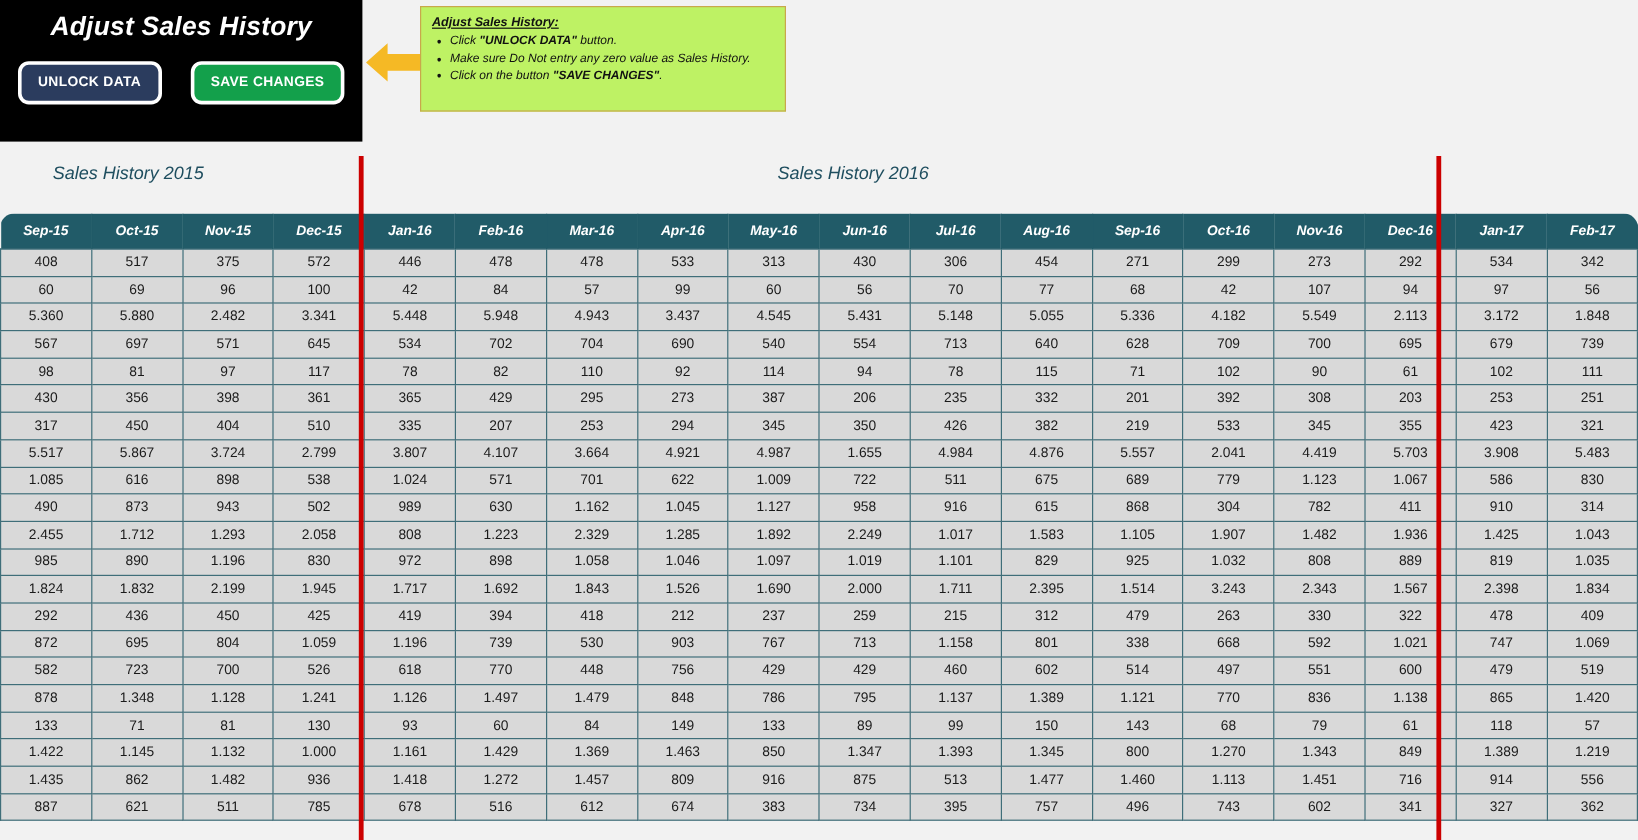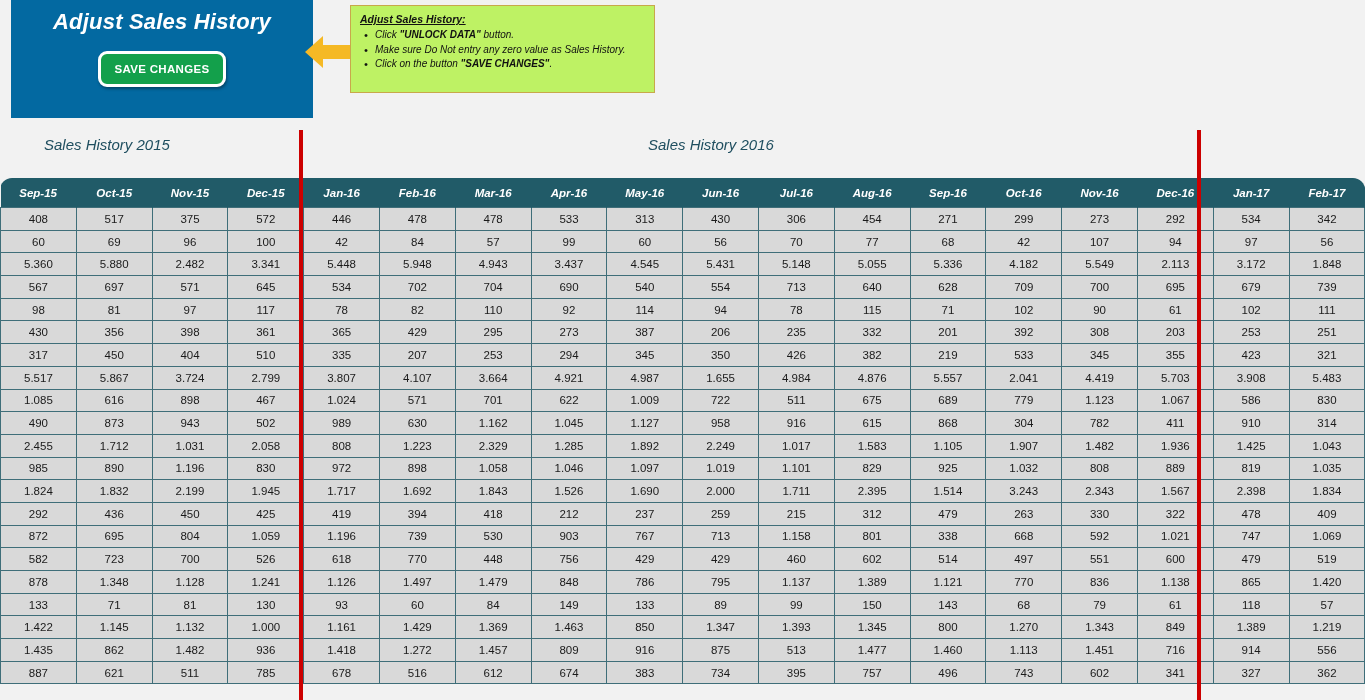--- a/index.html
+++ b/index.html
@@ -16,25 +16,25 @@
 
   
   #top-area {
     position: relative;
     height: 118px;
     background: #f2f2f2;
   }
 
   #control-panel {
     position: absolute;
-    left: 11px;
+    left: 0;
     top: 0;
     width: 302px;
     height: 136px;
-    background: #0369a1;
+    background: #000000;
     box-sizing: border-box;
   }
 
   #panel-title {
     text-align: center;
     color: #ffffff;
     font-size: 22px;
     font-weight: bold;
     font-style: italic;
     padding-top: 9px;
@@ -188,20 +188,21 @@
   }
 </style>
 </head>
 <body>
 
 <div id="top-area">
 
   <div id="control-panel">
     <div id="panel-title">Adjust Sales History</div>
     <div id="panel-buttons">
+      <div class="panel-btn" id="unlock-data-button">UNLOCK DATA</div>
       <div class="panel-btn" id="save-changes-button">SAVE CHANGES</div>
     </div>
   </div>
 
   <svg id="yellow-arrow" viewBox="0 0 48 40">
     <polygon points="0,20 18,4 18,13 48,13 48,27 18,27 18,36" fill="#F5B925"></polygon>
   </svg>
 
   <div id="instruction-box">
     <div id="instruction-title">Adjust Sales History:</div>
@@ -430,21 +431,21 @@
           <td>2.041</td>
           <td>4.419</td>
           <td>5.703</td>
           <td>3.908</td>
           <td>5.483</td>
         </tr>
         <tr>
           <td>1.085</td>
           <td>616</td>
           <td>898</td>
-          <td>467</td>
+          <td>538</td>
           <td>1.024</td>
           <td>571</td>
           <td>701</td>
           <td>622</td>
           <td>1.009</td>
           <td>722</td>
           <td>511</td>
           <td>675</td>
           <td>689</td>
           <td>779</td>
@@ -469,21 +470,21 @@
           <td>868</td>
           <td>304</td>
           <td>782</td>
           <td>411</td>
           <td>910</td>
           <td>314</td>
         </tr>
         <tr>
           <td>2.455</td>
           <td>1.712</td>
-          <td>1.031</td>
+          <td>1.293</td>
           <td>2.058</td>
           <td>808</td>
           <td>1.223</td>
           <td>2.329</td>
           <td>1.285</td>
           <td>1.892</td>
           <td>2.249</td>
           <td>1.017</td>
           <td>1.583</td>
           <td>1.105</td>

